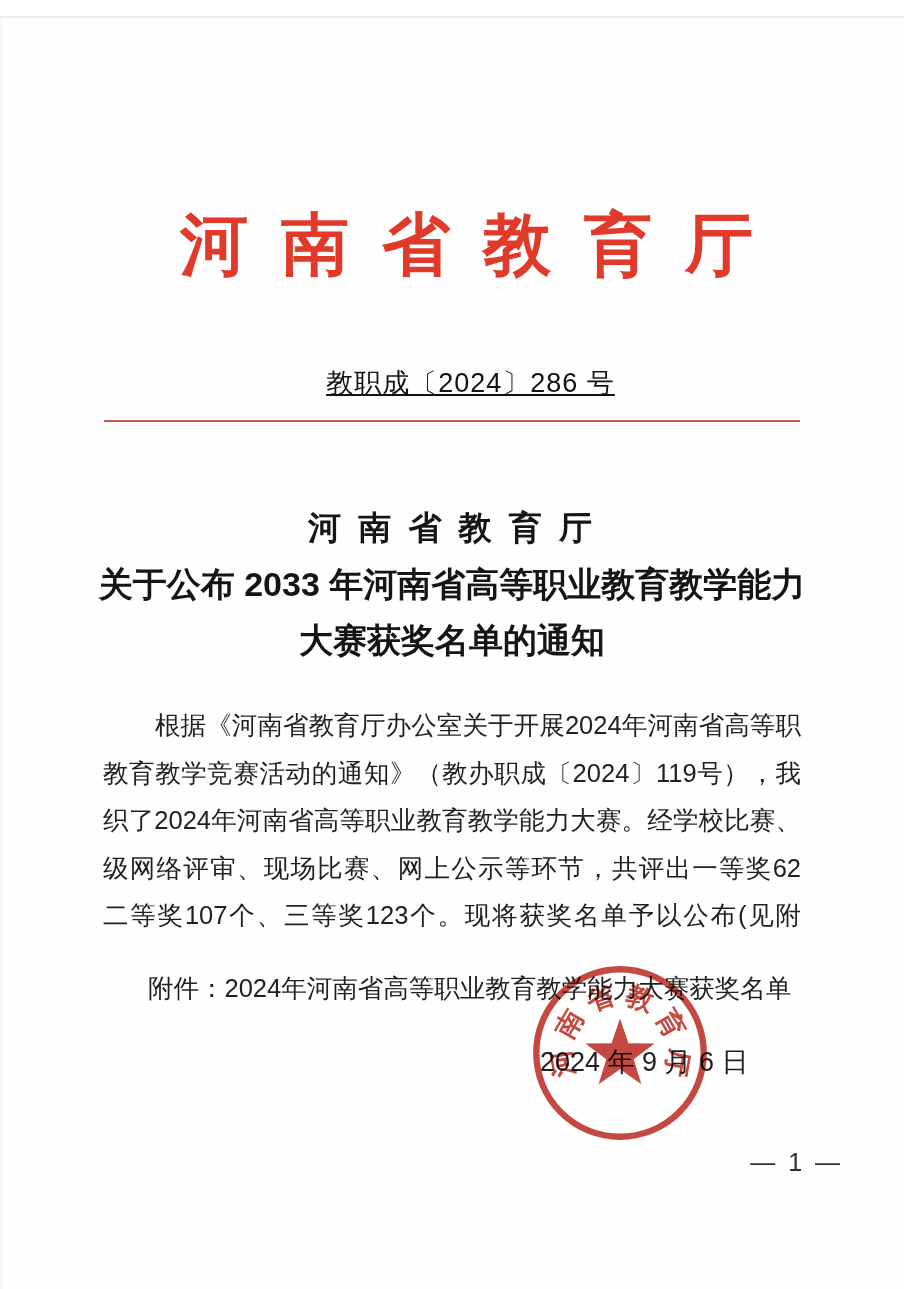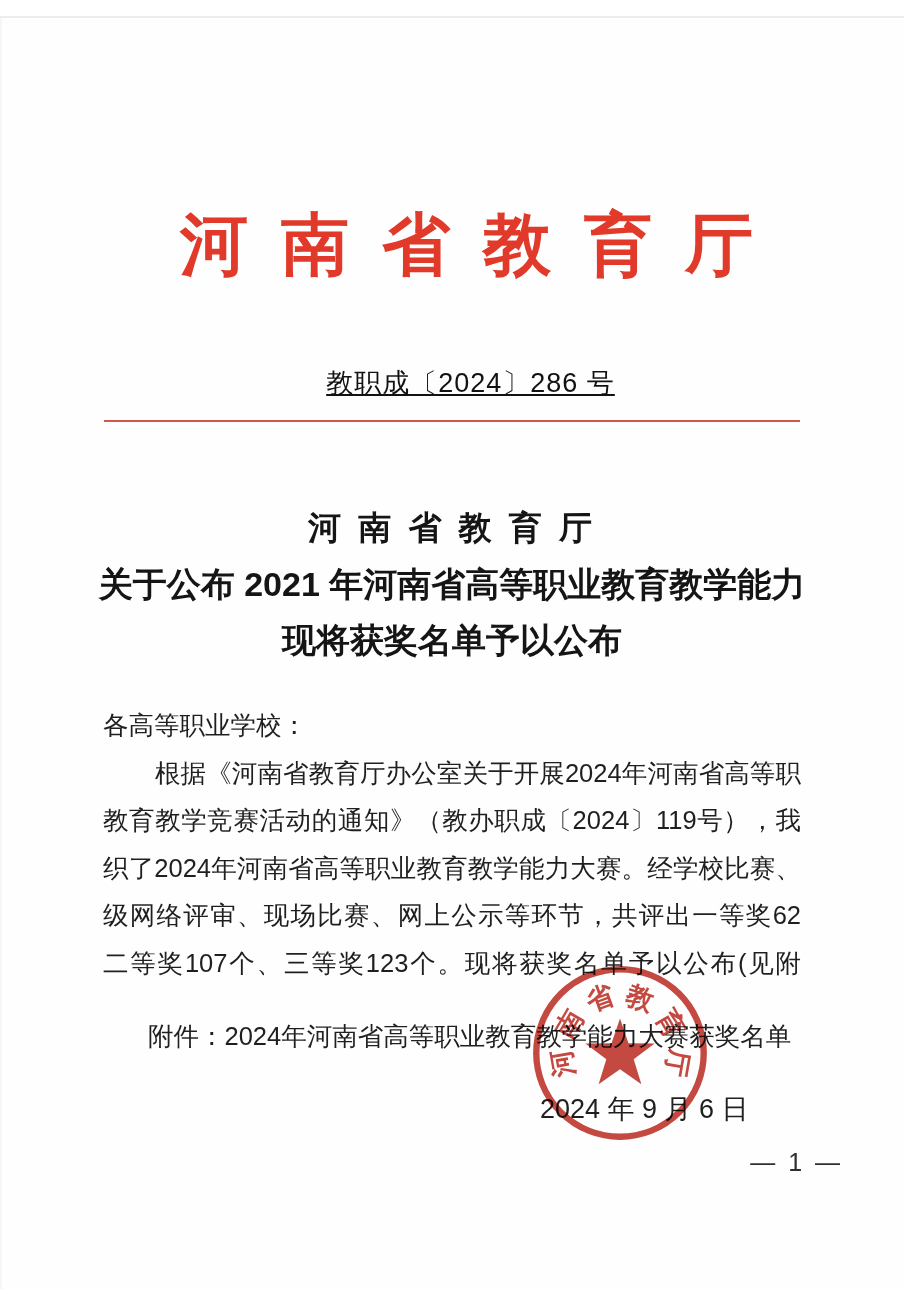--- a/index.html
+++ b/index.html
@@ -106,26 +106,25 @@
 <div class="page">
 
   <div class="agency-header">河 南 省 教 育 厅</div>
 
   <div class="doc-number">教职成〔2024〕286 号</div>
 
   <div class="red-rule"></div>
 
   <div class="title-block">
     <div class="title-line1">河 南 省 教 育 厅</div>
-    <div class="title-line2">关于公布 2021 年河南省高等职业教育教学能力</div>
-    <div class="title-line3">现将获奖名单予以公布</div>
+    <div class="title-line2">关于公布 2033 年河南省高等职业教育教学能力</div>
+    <div class="title-line3">大赛获奖名单的通知</div>
   </div>
 
   <div class="body-block">
-    <div class="body-line salutation">各高等职业学校：</div>
     <div class="body-line para-indent">根据《河南省教育厅办公室关于开展2024年河南省高等职业</div>
     <div class="body-line">教育教学竞赛活动的通知》（教办职成〔2024〕119号），我厅组</div>
     <div class="body-line">织了2024年河南省高等职业教育教学能力大赛。经学校比赛、省</div>
     <div class="body-line">级网络评审、现场比赛、网上公示等环节，共评出一等奖62个、</div>
     <div class="body-line">二等奖107个、三等奖123个。现将获奖名单予以公布(见附件)。</div>
 
     <div class="attachment-line">附件：2024年河南省高等职业教育教学能力大赛获奖名单</div>
 
     <div class="date-line">2024 年 9 月 6 日</div>
   </div>

